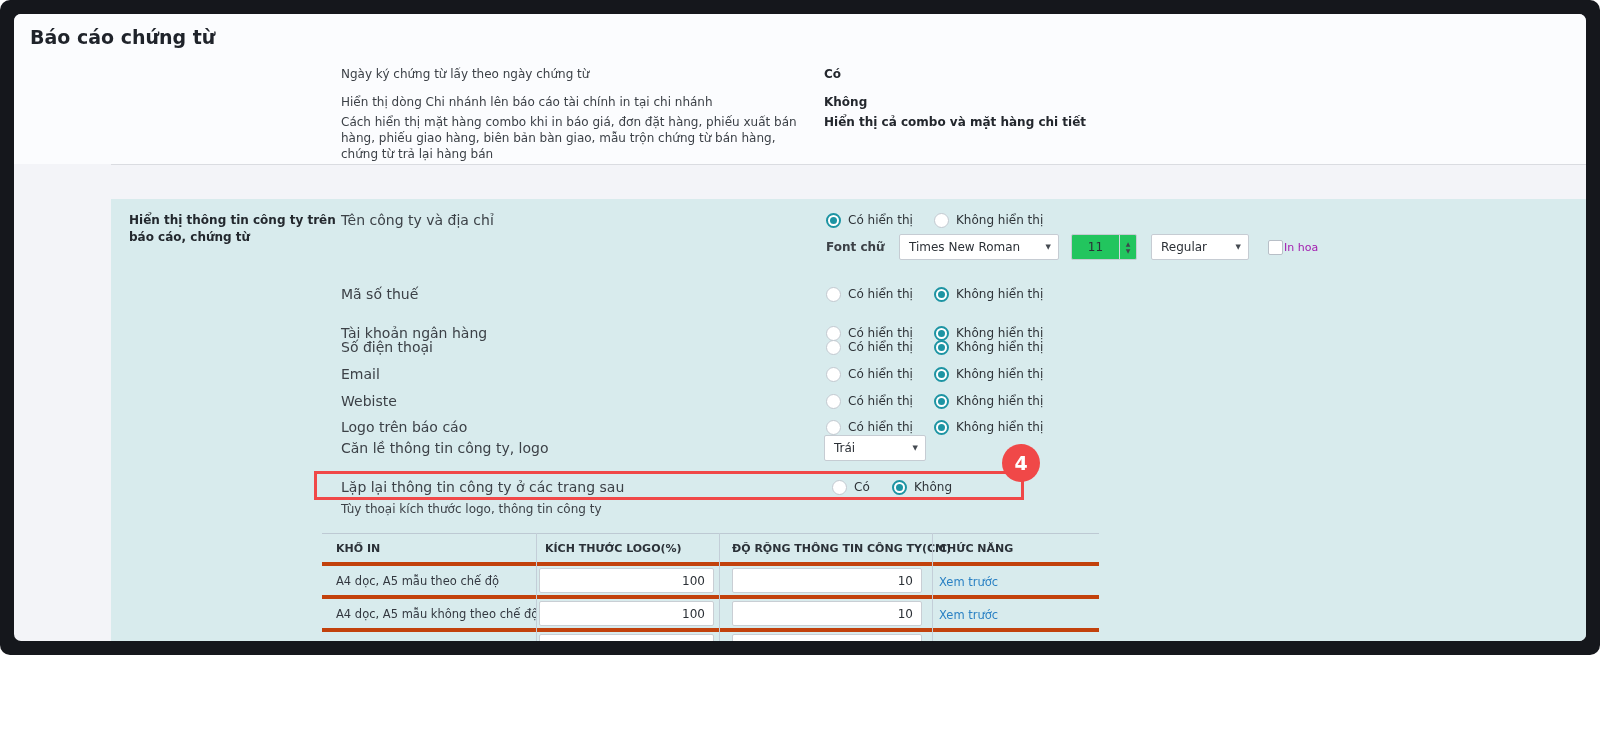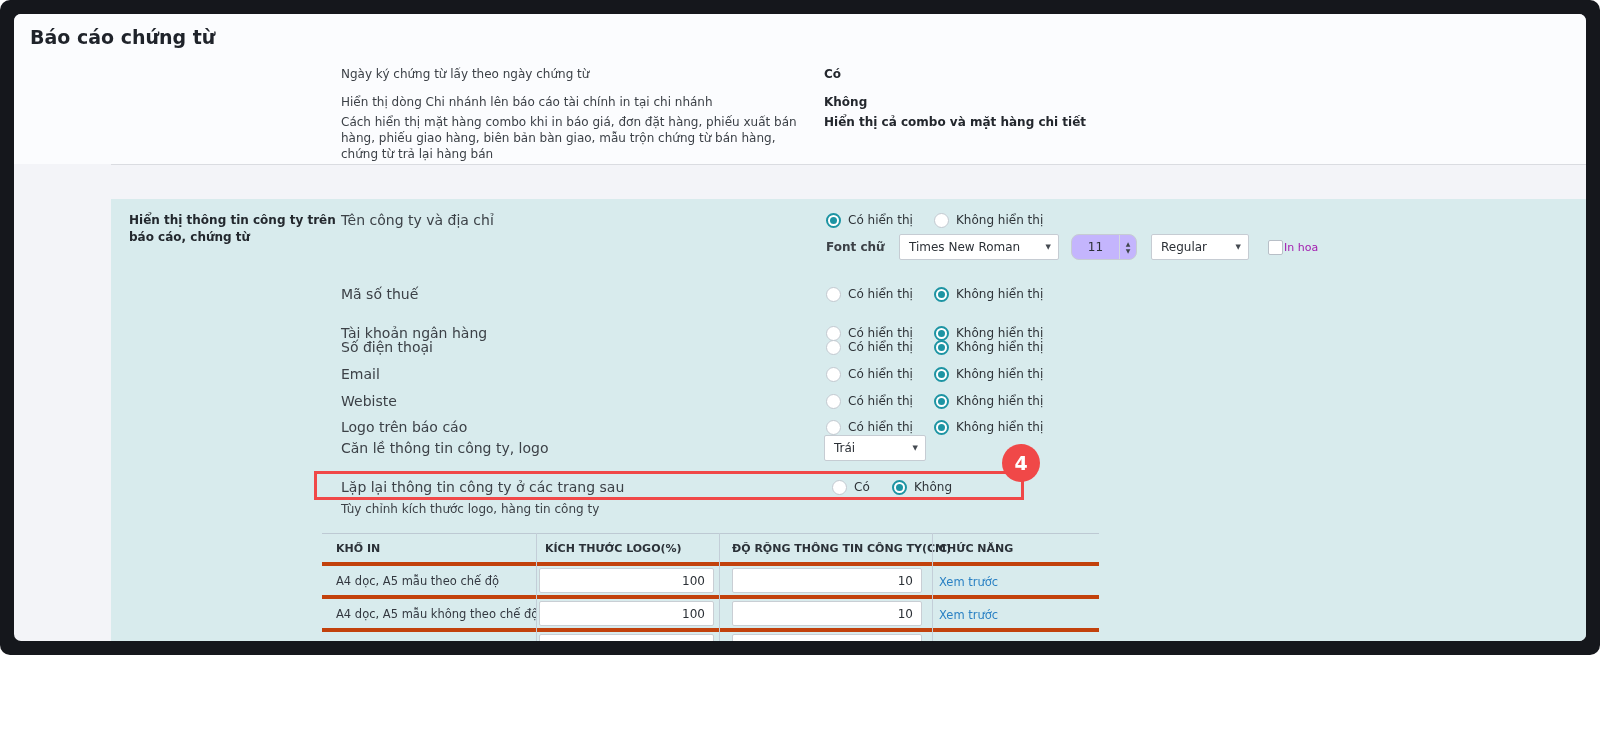--- a/index.html
+++ b/index.html
@@ -35,21 +35,21 @@
   .radio-label { font-size:12px; color:#2e3338; white-space:nowrap; }
 
   .font-row { position:absolute; left:715px; top:35px; display:flex; align-items:center; height:26px; }
   .font-label { width:73px; font-size:12px; color:#3c4147;font-weight:bold; }
   .sel { height:26px; background:#fff; border:1px solid #c6ccd3; border-radius:2px; display:flex;
          align-items:center; padding:0 20px 0 9px; font-size:12px; color:#2b3036; position:relative; white-space:nowrap; }
   .sel .caret { position:absolute; right:7px; top:50%; transform:translateY(-50%); font-size:7px; color:#444a51; }
   .sel-font { width:160px; }
   .sel-style { width:98px; margin-left:14px; }
   .sel-align { width:102px; }
-  .spin { width:66px; height:26px; background:#c4b5fd; border:1px solid #c6ccd3; border-radius:8px;
+  .spin { width:66px; height:26px; background:#22c55e; border:1px solid #c6ccd3; border-radius:2px;
           margin-left:12px; display:flex; }
   .spin .num { flex:1; display:flex; align-items:center; justify-content:center; font-size:12px; color:#2b3036; }
   .spin .arrows { width:17px; border-left:1px solid #d4d9de; display:flex; flex-direction:column;
                   align-items:center; justify-content:center; font-size:6px; line-height:7px; color:#3f454c; }
   .checkbox { width:15px; height:15px; background:#fff; border:1px solid #b8bfc7; border-radius:2px;
               margin-left:19px; flex:none; }
   .cb-label { font-size:11px; color:#a21caf; margin-left:1px; white-space:nowrap; }
 
   .customize { position:absolute; left:230px; top:303px; font-size:12px; color:#3c4147; }
 
@@ -223,21 +223,21 @@
         <div class="radio-group rg-yes">
           <span class="radio"></span>
           <span class="radio-label">Có</span>
         </div>
         <div class="radio-group">
           <span class="radio selected"></span>
           <span class="radio-label">Không</span>
         </div>
       </div>
 
-      <div class="customize">Tùy chỉnh kích thước logo, hàng tin công ty</div>
+      <div class="customize">Tùy thoại kích thước logo, thông tin công ty</div>
 
       <div class="ctable">
         <div class="vline" style="left:214px;"></div>
         <div class="vline" style="left:397px;"></div>
         <div class="vline" style="left:610px;"></div>
 
         <div class="trow head">
           <div class="tc1 hc">KHỔ IN</div>
           <div class="tc2 hc">KÍCH THƯỚC LOGO(%)</div>
           <div class="tc3 hc">ĐỘ RỘNG THÔNG TIN CÔNG TY(CM)</div>

